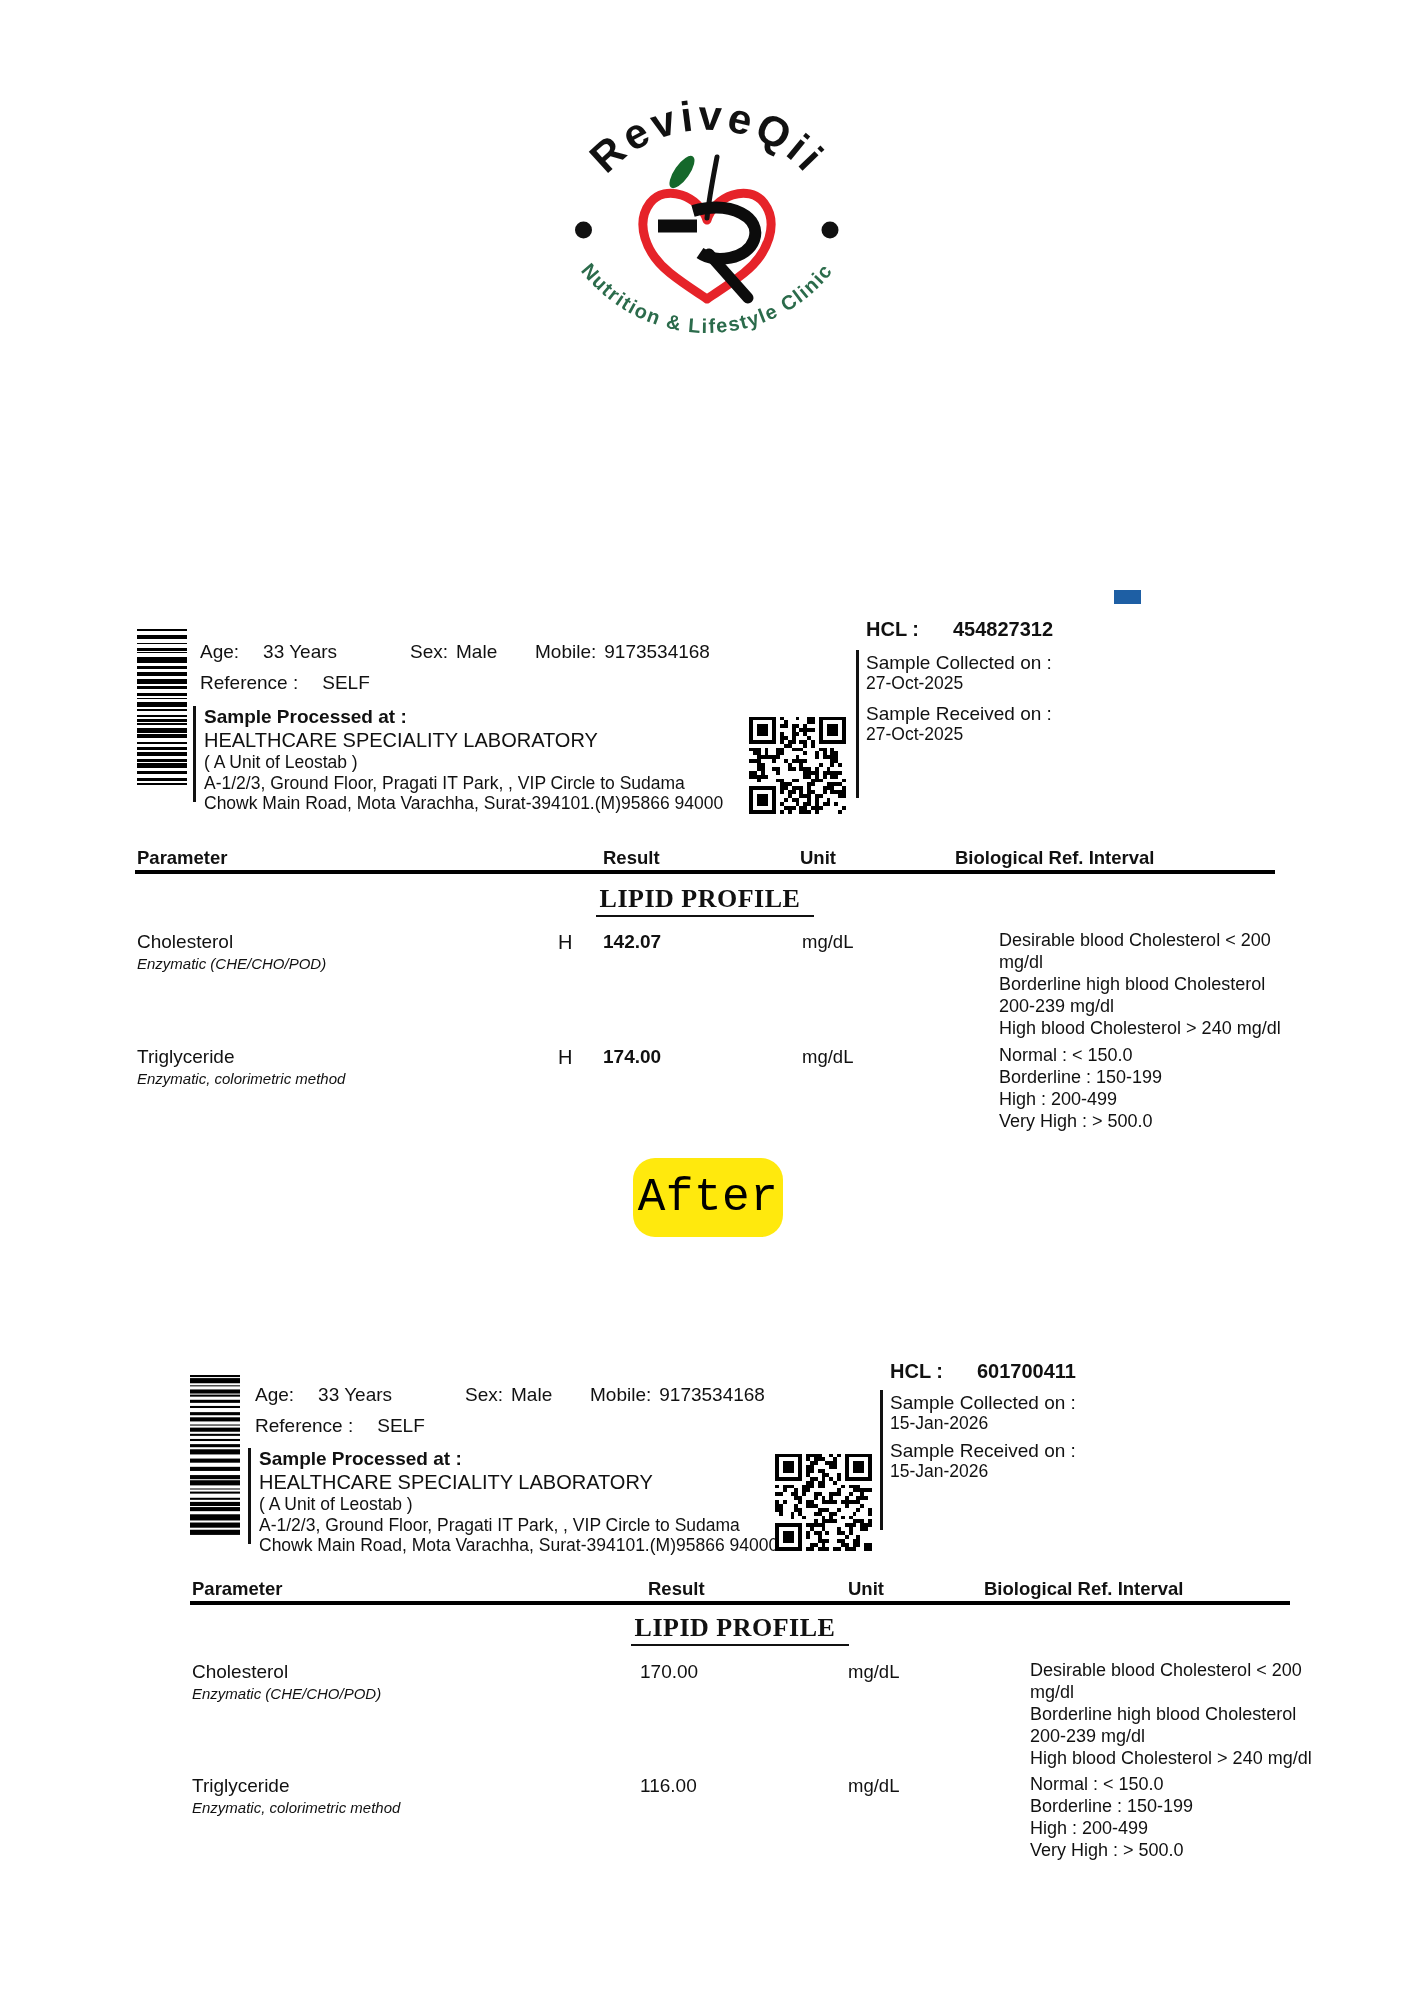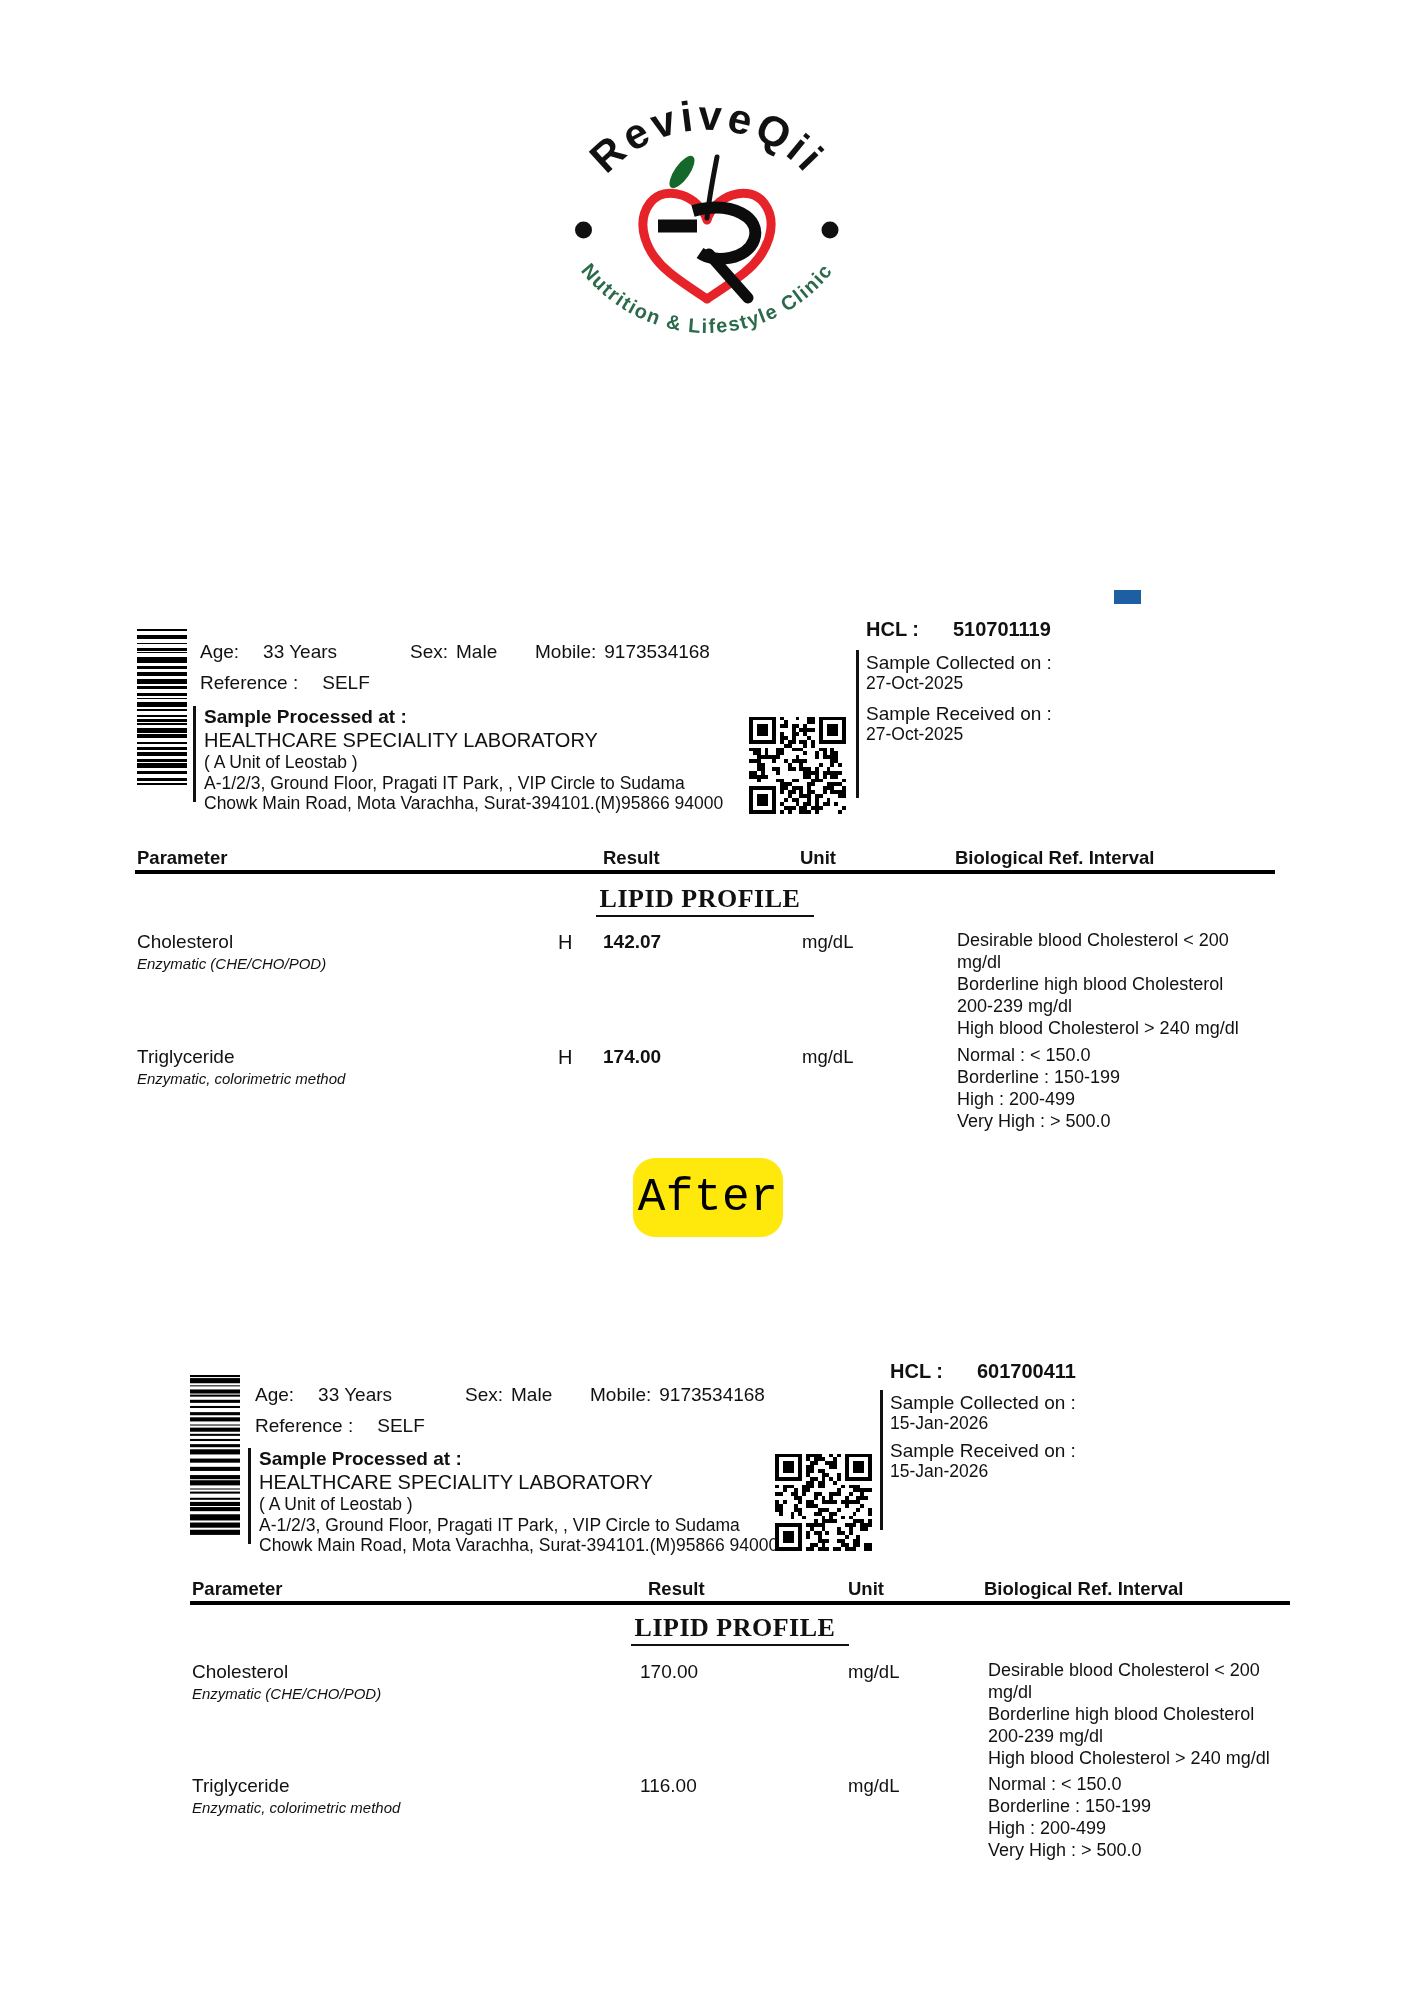--- a/index.html
+++ b/index.html
@@ -25,21 +25,21 @@
   .th{position:absolute;font-size:18.5px;font-weight:bold;white-space:nowrap;}
   .thline{position:absolute;height:4px;background:#000;}
   .sectionTitle{position:absolute;text-align:center;}
   .sectionTitle span{font-family:"Liberation Serif",serif;font-weight:bold;font-size:26px;
                      border-bottom:2px solid #111;padding:0 14px 2px 4px;letter-spacing:0.5px;}
   .param{position:absolute;font-size:19px;white-space:nowrap;}
   .method{position:absolute;font-size:15px;font-style:italic;white-space:nowrap;}
   .flag{position:absolute;font-size:20px;}
   .result{position:absolute;font-size:19px;}
   .unit{position:absolute;font-size:18.5px;}
-  .ref{position:absolute;font-size:18px;line-height:22px;}
+  .ref{position:absolute;font-size:18px;line-height:22px;margin-left:42px;}
   .ref div{white-space:nowrap;}
   .barcode{position:absolute;}
   .qr{position:absolute;}
   .wfy{position:absolute;text-align:right;font-family:"Liberation Serif",serif;font-weight:bold;}
   .wfy .l1wrap{height:25px;overflow:hidden;}
   .wfy .l1{display:block;margin-top:-16px;font-size:42px;color:var(--wfy-blue,#1D6E9C);letter-spacing:1px;}
   .wfy .l2{font-size:48px;color:var(--wfy-blue,#1D6E9C);line-height:50px;}
   .wfy .l3{font-size:48px;color:var(--wfy-green,#A8C33C);line-height:50px;}
   .wfy .pill{display:inline-block;margin-top:8px;background:var(--pill-bg,#ECECEC);color:var(--pill-text,#6E6E6E);
              font-family:"Liberation Sans",sans-serif;font-weight:bold;font-size:24px;
@@ -339,21 +339,21 @@
         <rect x="18" y="0" width="7" height="7"></rect>
         <rect x="19" y="1" width="5" height="5" fill="#fff"></rect>
         <rect x="20" y="2" width="3" height="3"></rect>
         <rect x="0" y="18" width="7" height="7"></rect>
         <rect x="1" y="19" width="5" height="5" fill="#fff"></rect>
         <rect x="2" y="20" width="3" height="3"></rect>
       </svg></div>
 
   <div class="hclline" style="left:866px;top:618px;">
     <span>HCL :</span>
-    <span>510701119</span>
+    <span>454827312</span>
   </div>
   <div class="vrule" style="left:856px;top:650px;height:148px;"></div>
   <div class="metaLabel" style="left:866px;top:652px;">Sample Collected on :</div>
   <div class="metaDate" style="left:866px;top:673px;">27-Oct-2025</div>
   <div class="metaLabel" style="left:866px;top:703px;">Sample Received on :</div>
   <div class="metaDate" style="left:866px;top:724px;">27-Oct-2025</div>
 
   <div class="hclchip" style="left:1114px;top:590px;width:27px;height:14px;"></div>
 
   <div class="th" style="left:137px;top:847px;">Parameter</div>

